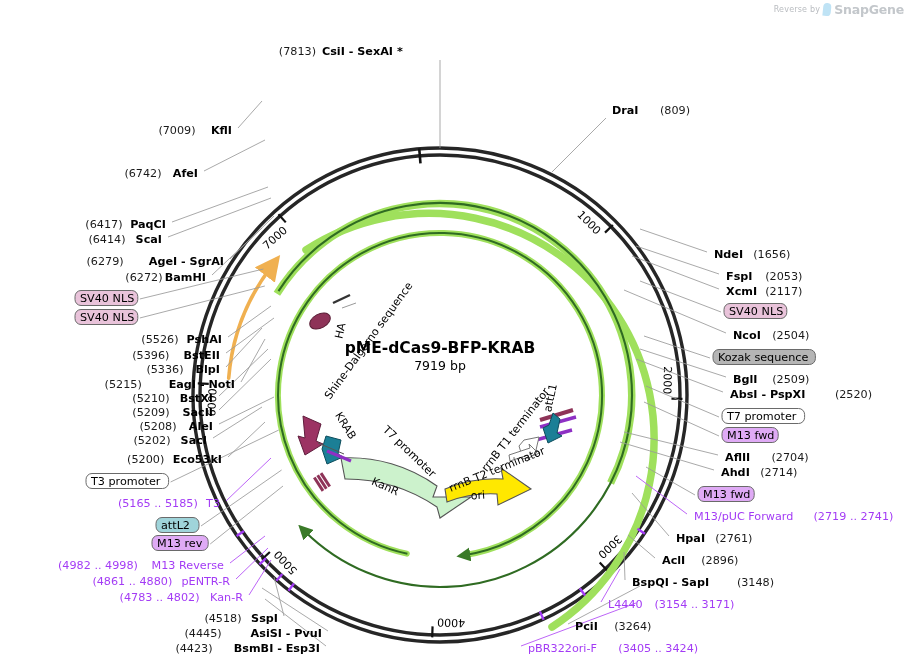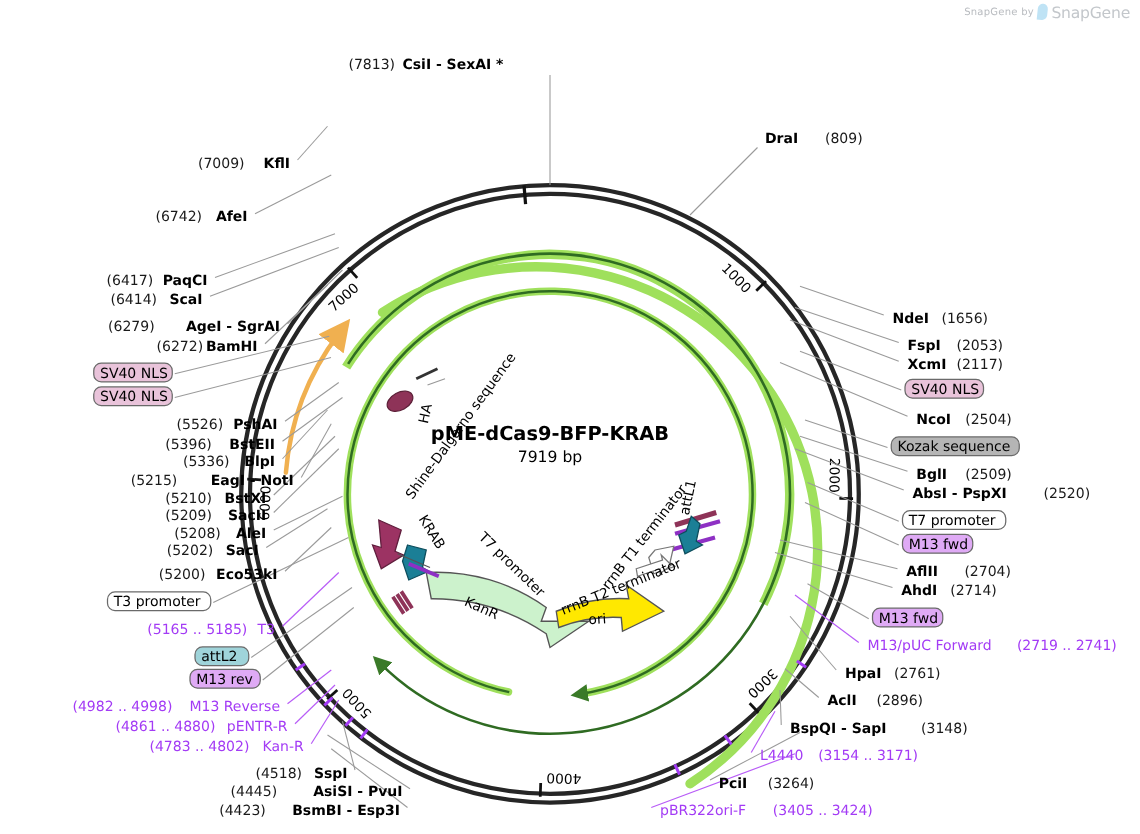--- a/index.html
+++ b/index.html
@@ -6,40 +6,40 @@
   html,body{margin:0;padding:0;background:#ffffff;}
   body{
     width:912px;height:667px;position:relative;overflow:hidden;
     font-family:"DejaVu Sans","Liberation Sans",sans-serif;
     color:#000;
   }
   #map{position:absolute;left:0;top:0;width:912px;height:667px;}
   .wm{position:absolute;right:8px;top:2px;display:flex;align-items:center;gap:3px;
       font-family:"DejaVu Sans","Liberation Sans",sans-serif;}
   .wm-created{font-size:8px;color:#b9bcc0;letter-spacing:.2px;}
-  .wm-name{font-size:12.5px;color:#c3c7cb;font-weight:400;letter-spacing:-.2px;}
+  .wm-name{font-size:12.5px;color:#c3c7cb;font-weight:700;letter-spacing:-.2px;}
   .wm-leaf{width:8px;height:13px;background:#bfe3f5;
            border-radius:6px 6px 6px 0;transform:rotate(6deg);}
   text{dominant-baseline:middle;}
   .enz{font-size:11.2px;font-weight:bold;fill:#000;}
   .pos{font-size:11.2px;fill:#1a1a1a;}
   .prim{font-size:11.2px;fill:#a33bf5;}
   .lead{stroke:#9a9a9a;stroke-width:.85;fill:none;}
   .lead-p{stroke:#b85cf7;stroke-width:.95;fill:none;}
   .tagtxt{font-size:11.2px;fill:#000;}
   .ftxt{font-size:11px;fill:#000;}
   .title{font-size:15.5px;font-weight:bold;fill:#000;}
   .subtitle{font-size:12.5px;fill:#000;}
   .ticklab{font-size:11px;fill:#000;}
 </style>
 </head>
 <body>
 
 <div class="wm">
-  <span class="wm-created">SnapGene by</span>
+  <span class="wm-created">Reverse by</span>
   <span class="wm-leaf"></span>
   <span class="wm-name">SnapGene</span>
 </div>
 
 <svg id="map" viewBox="0 0 912 667">
   <defs>
     <marker id="ar-green" markerWidth="7" markerHeight="7" refX="3" refY="3.5" orient="auto">
       <path d="M0,0 L7,3.5 L0,7 z" fill="#3a7a28"></path>
     </marker>
     <marker id="ar-orange" markerWidth="7" markerHeight="7" refX="3" refY="3.5" orient="auto">

